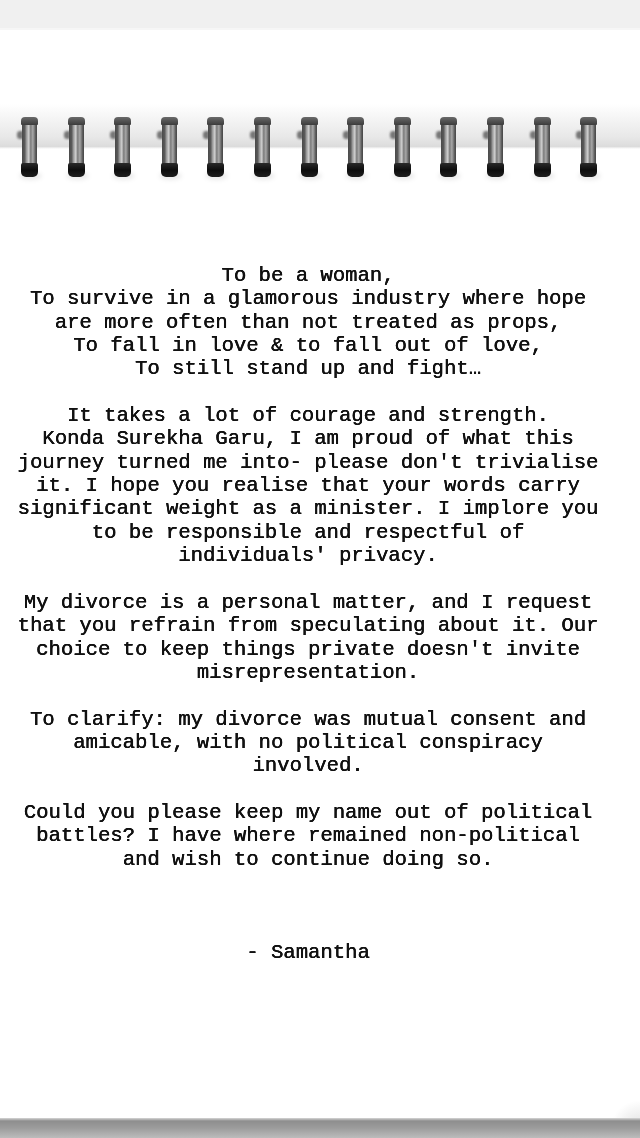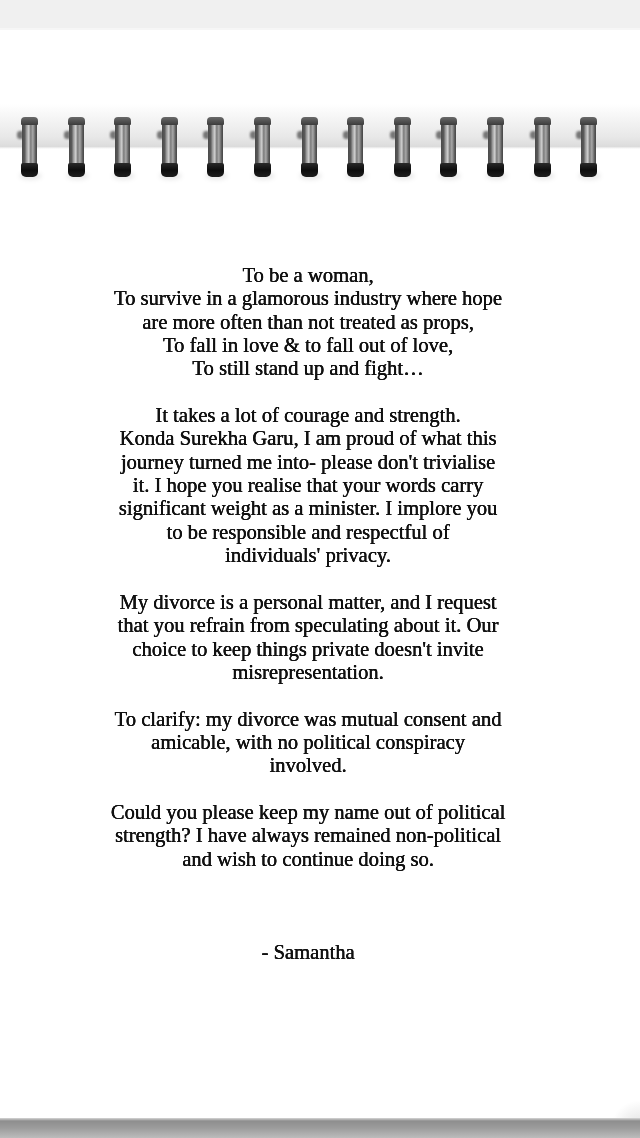--- a/index.html
+++ b/index.html
@@ -100,21 +100,20 @@
     position: absolute;
     left: 0;
     top: 264px;
     width: 616px;
     text-align: center;
     color: #111111;
     font-size: 20.6px;
     line-height: 23.35px;
     letter-spacing: 0;
     text-shadow: 0 0 0.45px #111, 0.3px 0 0 #222;
-    font-family: Liberation Serif, serif;
   }
   .para {
     margin: 0;
   }
   .line {
     display: block;
     white-space: pre;
     height: 23.35px;
   }
   .blank {
@@ -268,21 +267,21 @@
     </div>
     <div class="blank"></div>
     <div class="para">
       <span class="line">To clarify: my divorce was mutual consent and</span>
       <span class="line">amicable, with no political conspiracy</span>
       <span class="line">involved.</span>
     </div>
     <div class="blank"></div>
     <div class="para">
       <span class="line">Could you please keep my name out of political</span>
-      <span class="line">strength? I have always remained non-political</span>
+      <span class="line">battles? I have where remained non-political</span>
       <span class="line">and wish to continue doing so.</span>
     </div>
     <div class="signature-gap"></div>
     <span class="line">- Samantha</span>
   </div>
 
 <div class="bottom-corner"></div>
 <div class="bottom-shadow"></div>
 
 </body></html>

